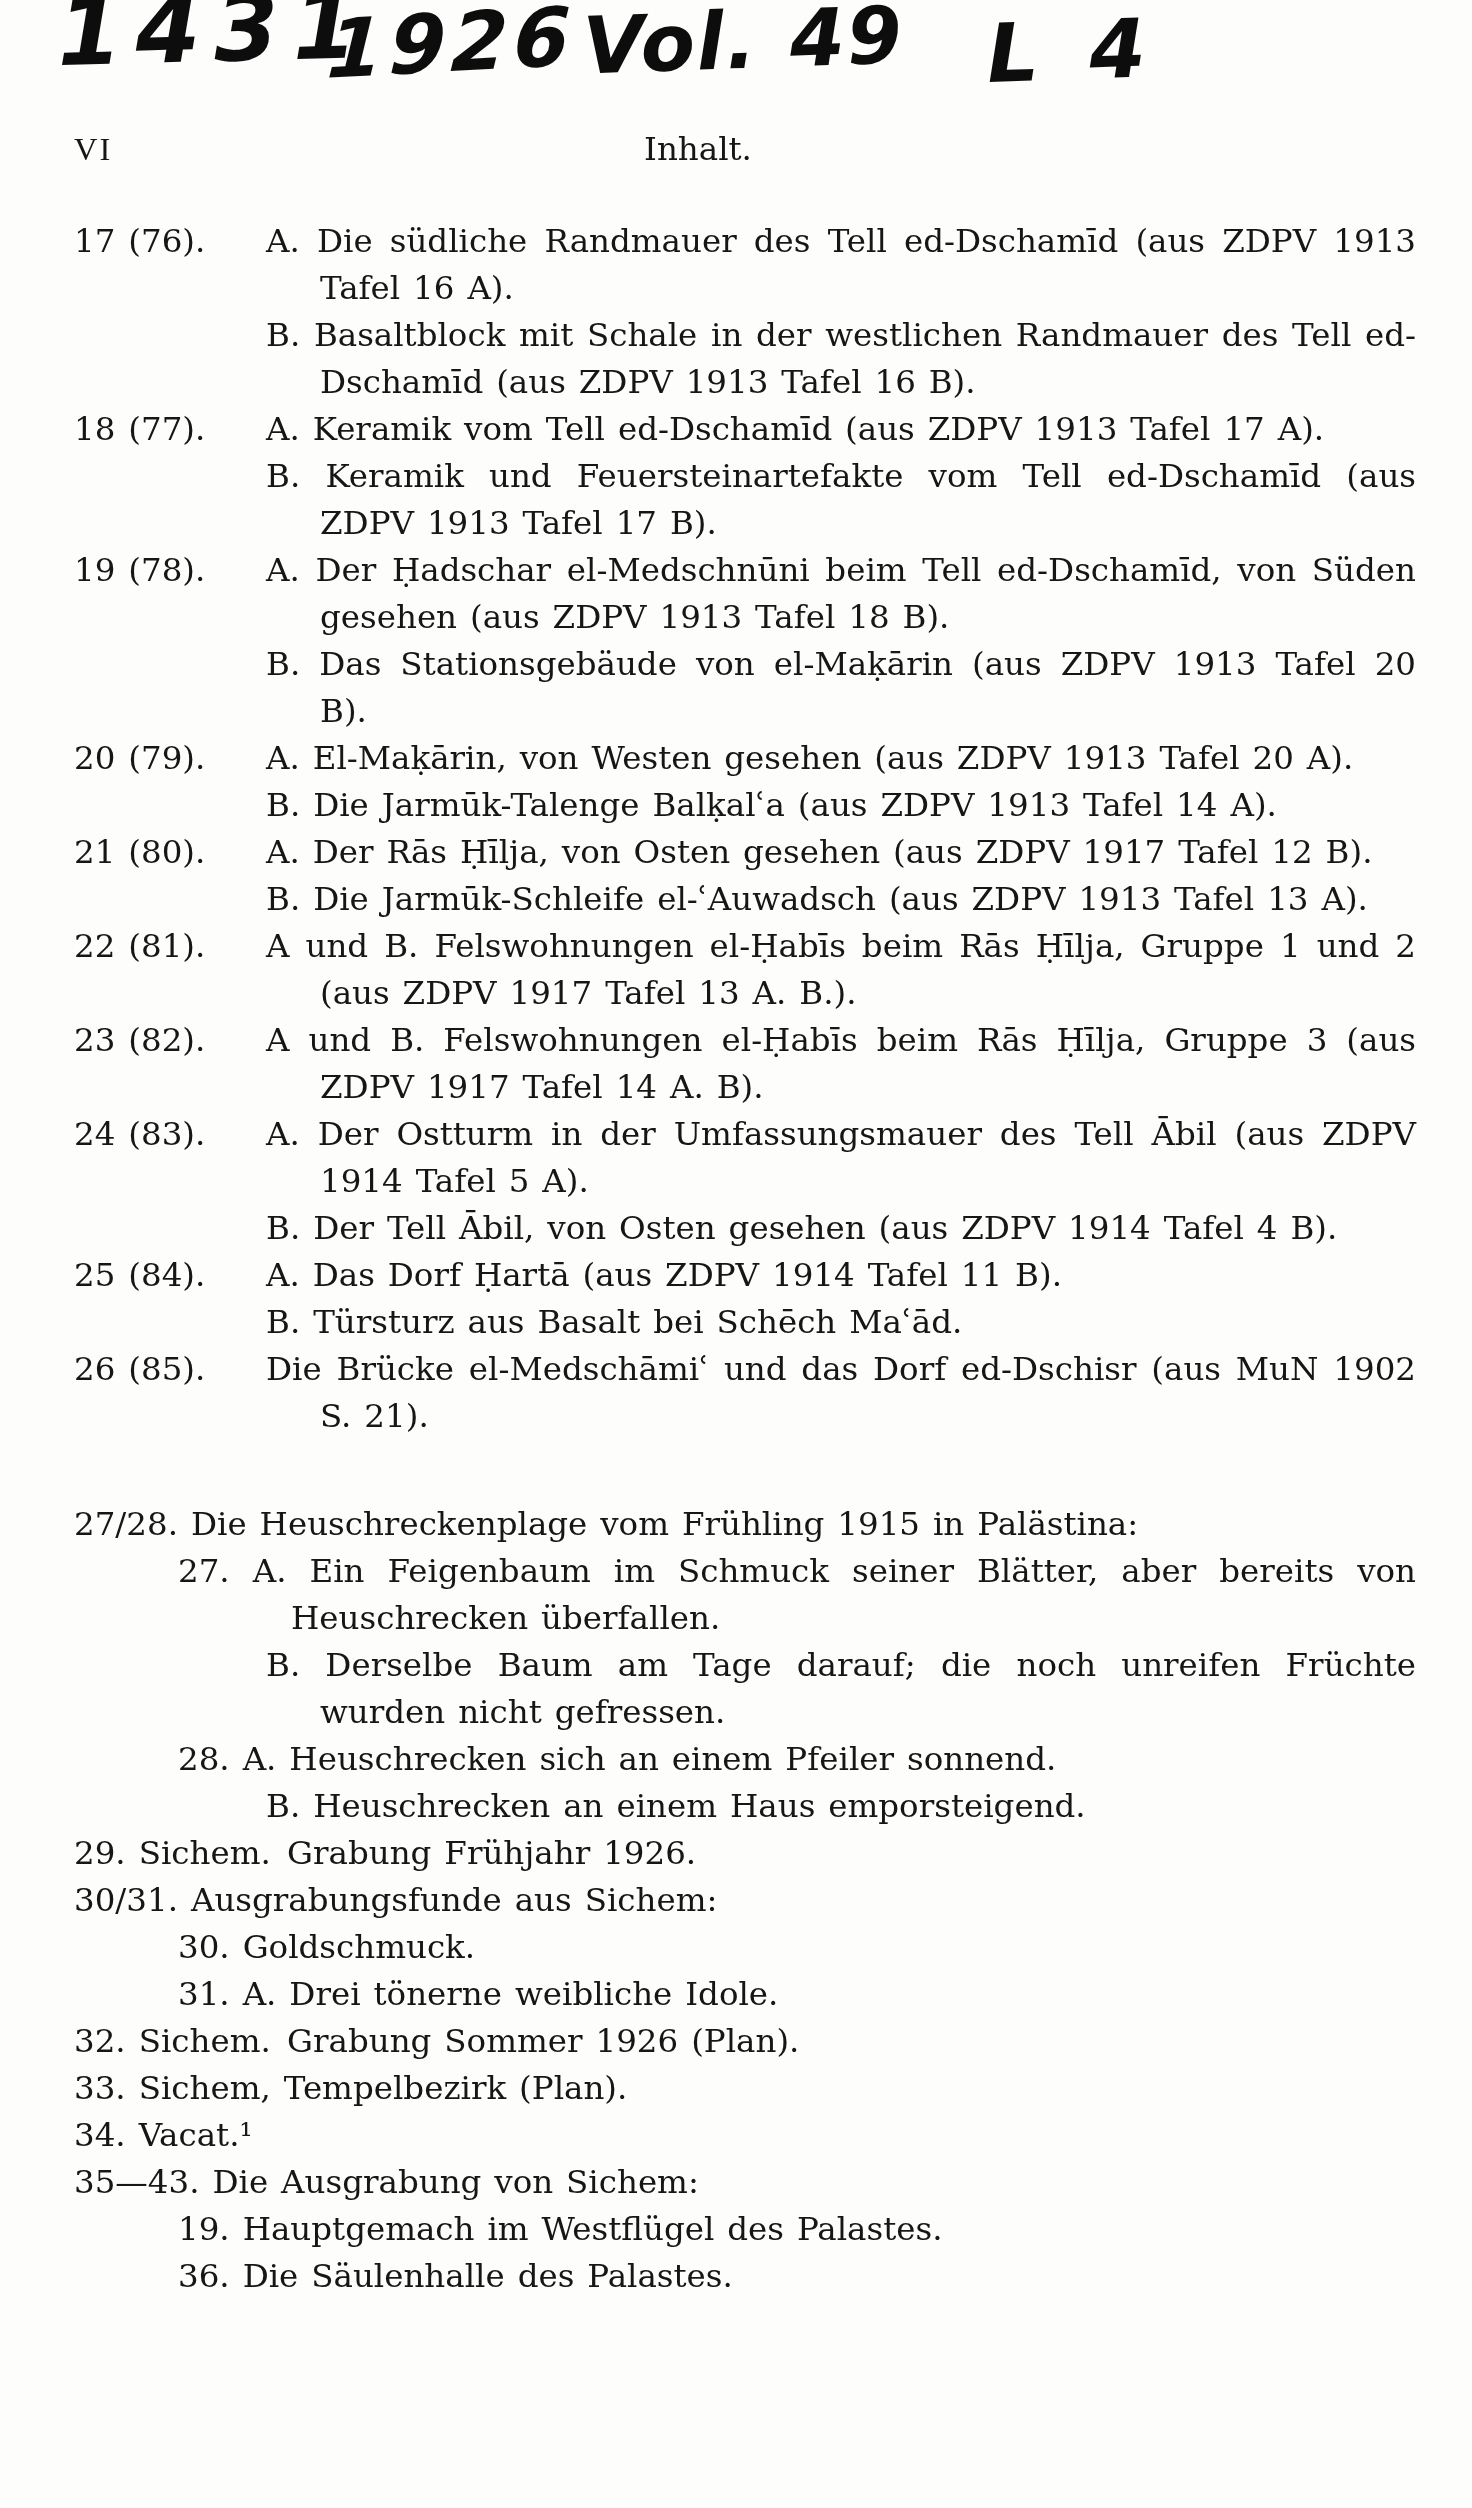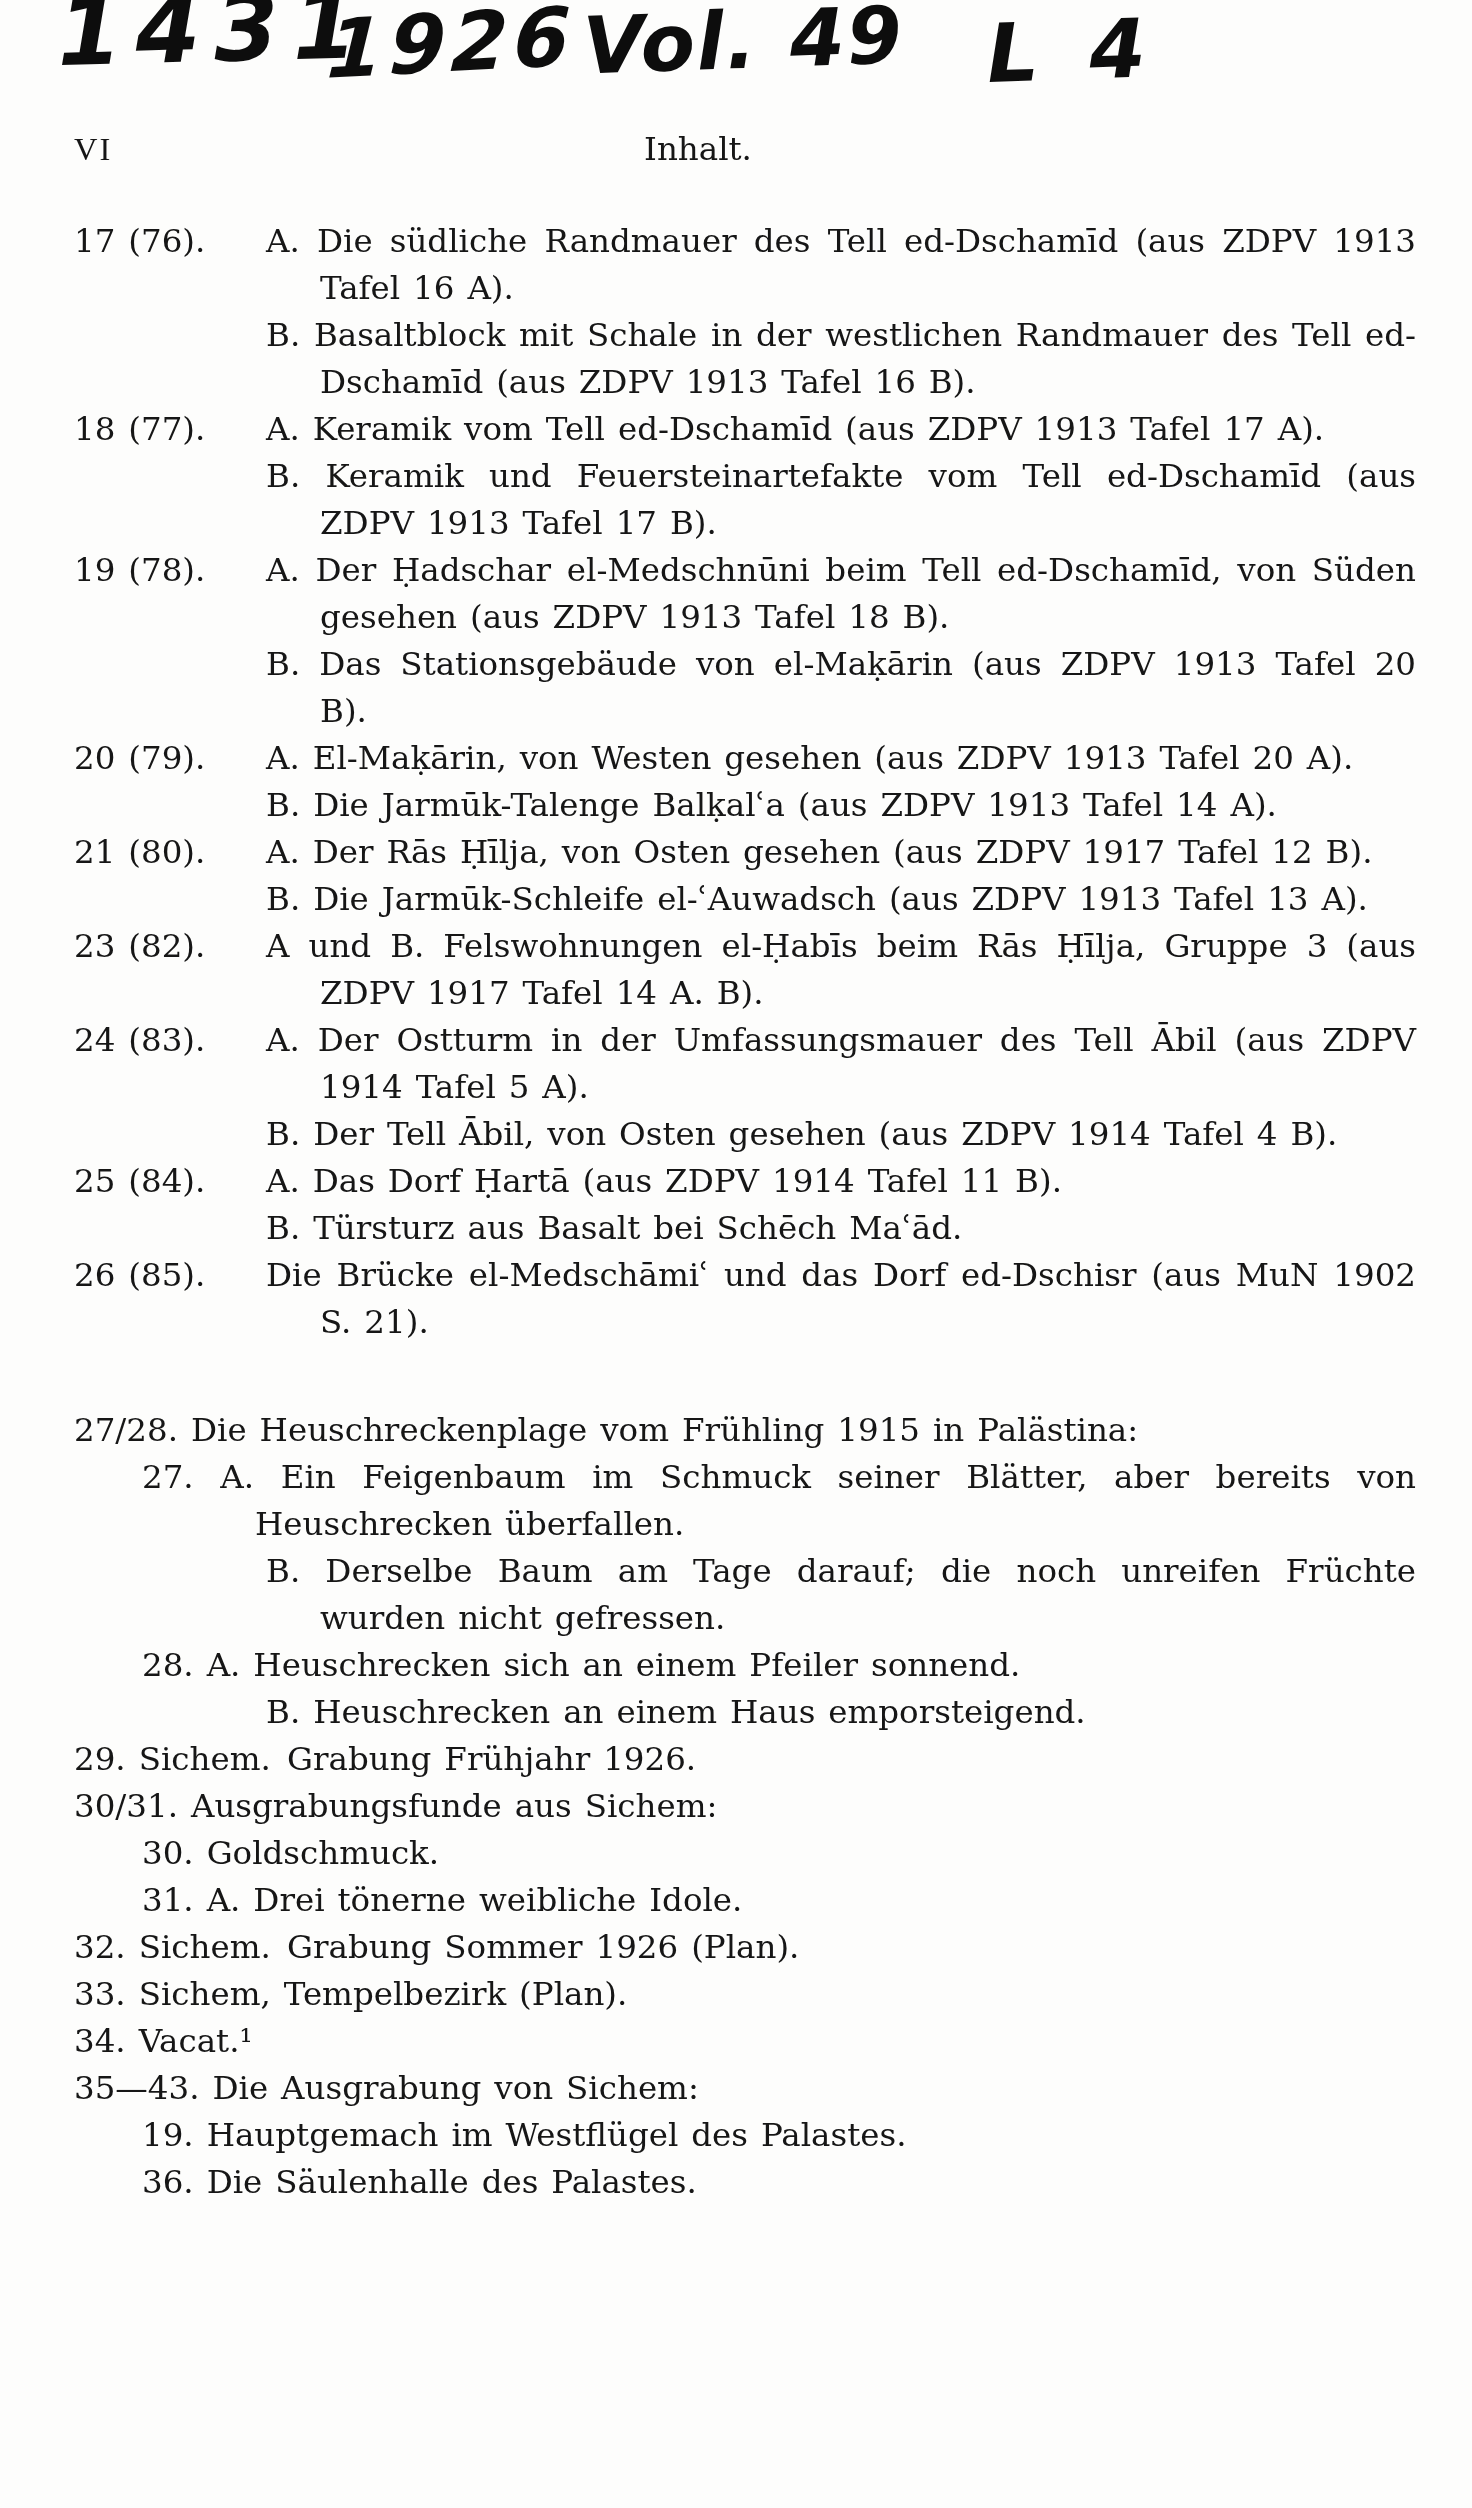--- a/index.html
+++ b/index.html
@@ -55,21 +55,21 @@
     padding-left: 54px;
     text-indent: -54px;
     text-align: justify;
   }
   .row.top {
     padding-left: 128px;
     text-indent: -128px;
     text-align: justify;
   }
   .row.mid {
-    margin-left: 68px;
+    margin-left: 104px;
     padding-left: 113px;
     text-indent: -113px;
     text-align: justify;
   }
   .gap { height: 61px; }
 
   
   .footnote {
     margin: 63px 0 0 0;
     text-indent: 55px;
@@ -129,20 +129,24 @@
       </div>
       <div class="row plate">
         <span class="num">21 (80).</span>
         <div class="txt">A. Der Rās Ḥīlja, von Osten gesehen (aus ZDPV 1917 Tafel 12 B).</div>
       </div>
       <div class="row plate">
         <span class="num"></span>
         <div class="txt">B. Die Jarmūk-Schleife el-ʿAuwadsch (aus ZDPV 1913 Tafel 13 A).</div>
       </div>
       <div class="row plate">
+        <span class="num">22 (81).</span>
+        <div class="txt">A und B. Felswohnungen el-Ḥabīs beim Rās Ḥīlja, Gruppe 1 und 2 (aus ZDPV 1917 Tafel 13 A. B.).</div>
+      </div>
+      <div class="row plate">
         <span class="num">23 (82).</span>
         <div class="txt">A und B. Felswohnungen el-Ḥabīs beim Rās Ḥīlja, Gruppe 3 (aus ZDPV 1917 Tafel 14 A. B).</div>
       </div>
       <div class="row plate">
         <span class="num">24 (83).</span>
         <div class="txt">A. Der Ostturm in der Umfassungsmauer des Tell Ābil (aus ZDPV 1914 Tafel 5 A).</div>
       </div>
       <div class="row plate">
         <span class="num"></span>
         <div class="txt">B. Der Tell Ābil, von Osten gesehen (aus ZDPV 1914 Tafel 4 B).</div>

